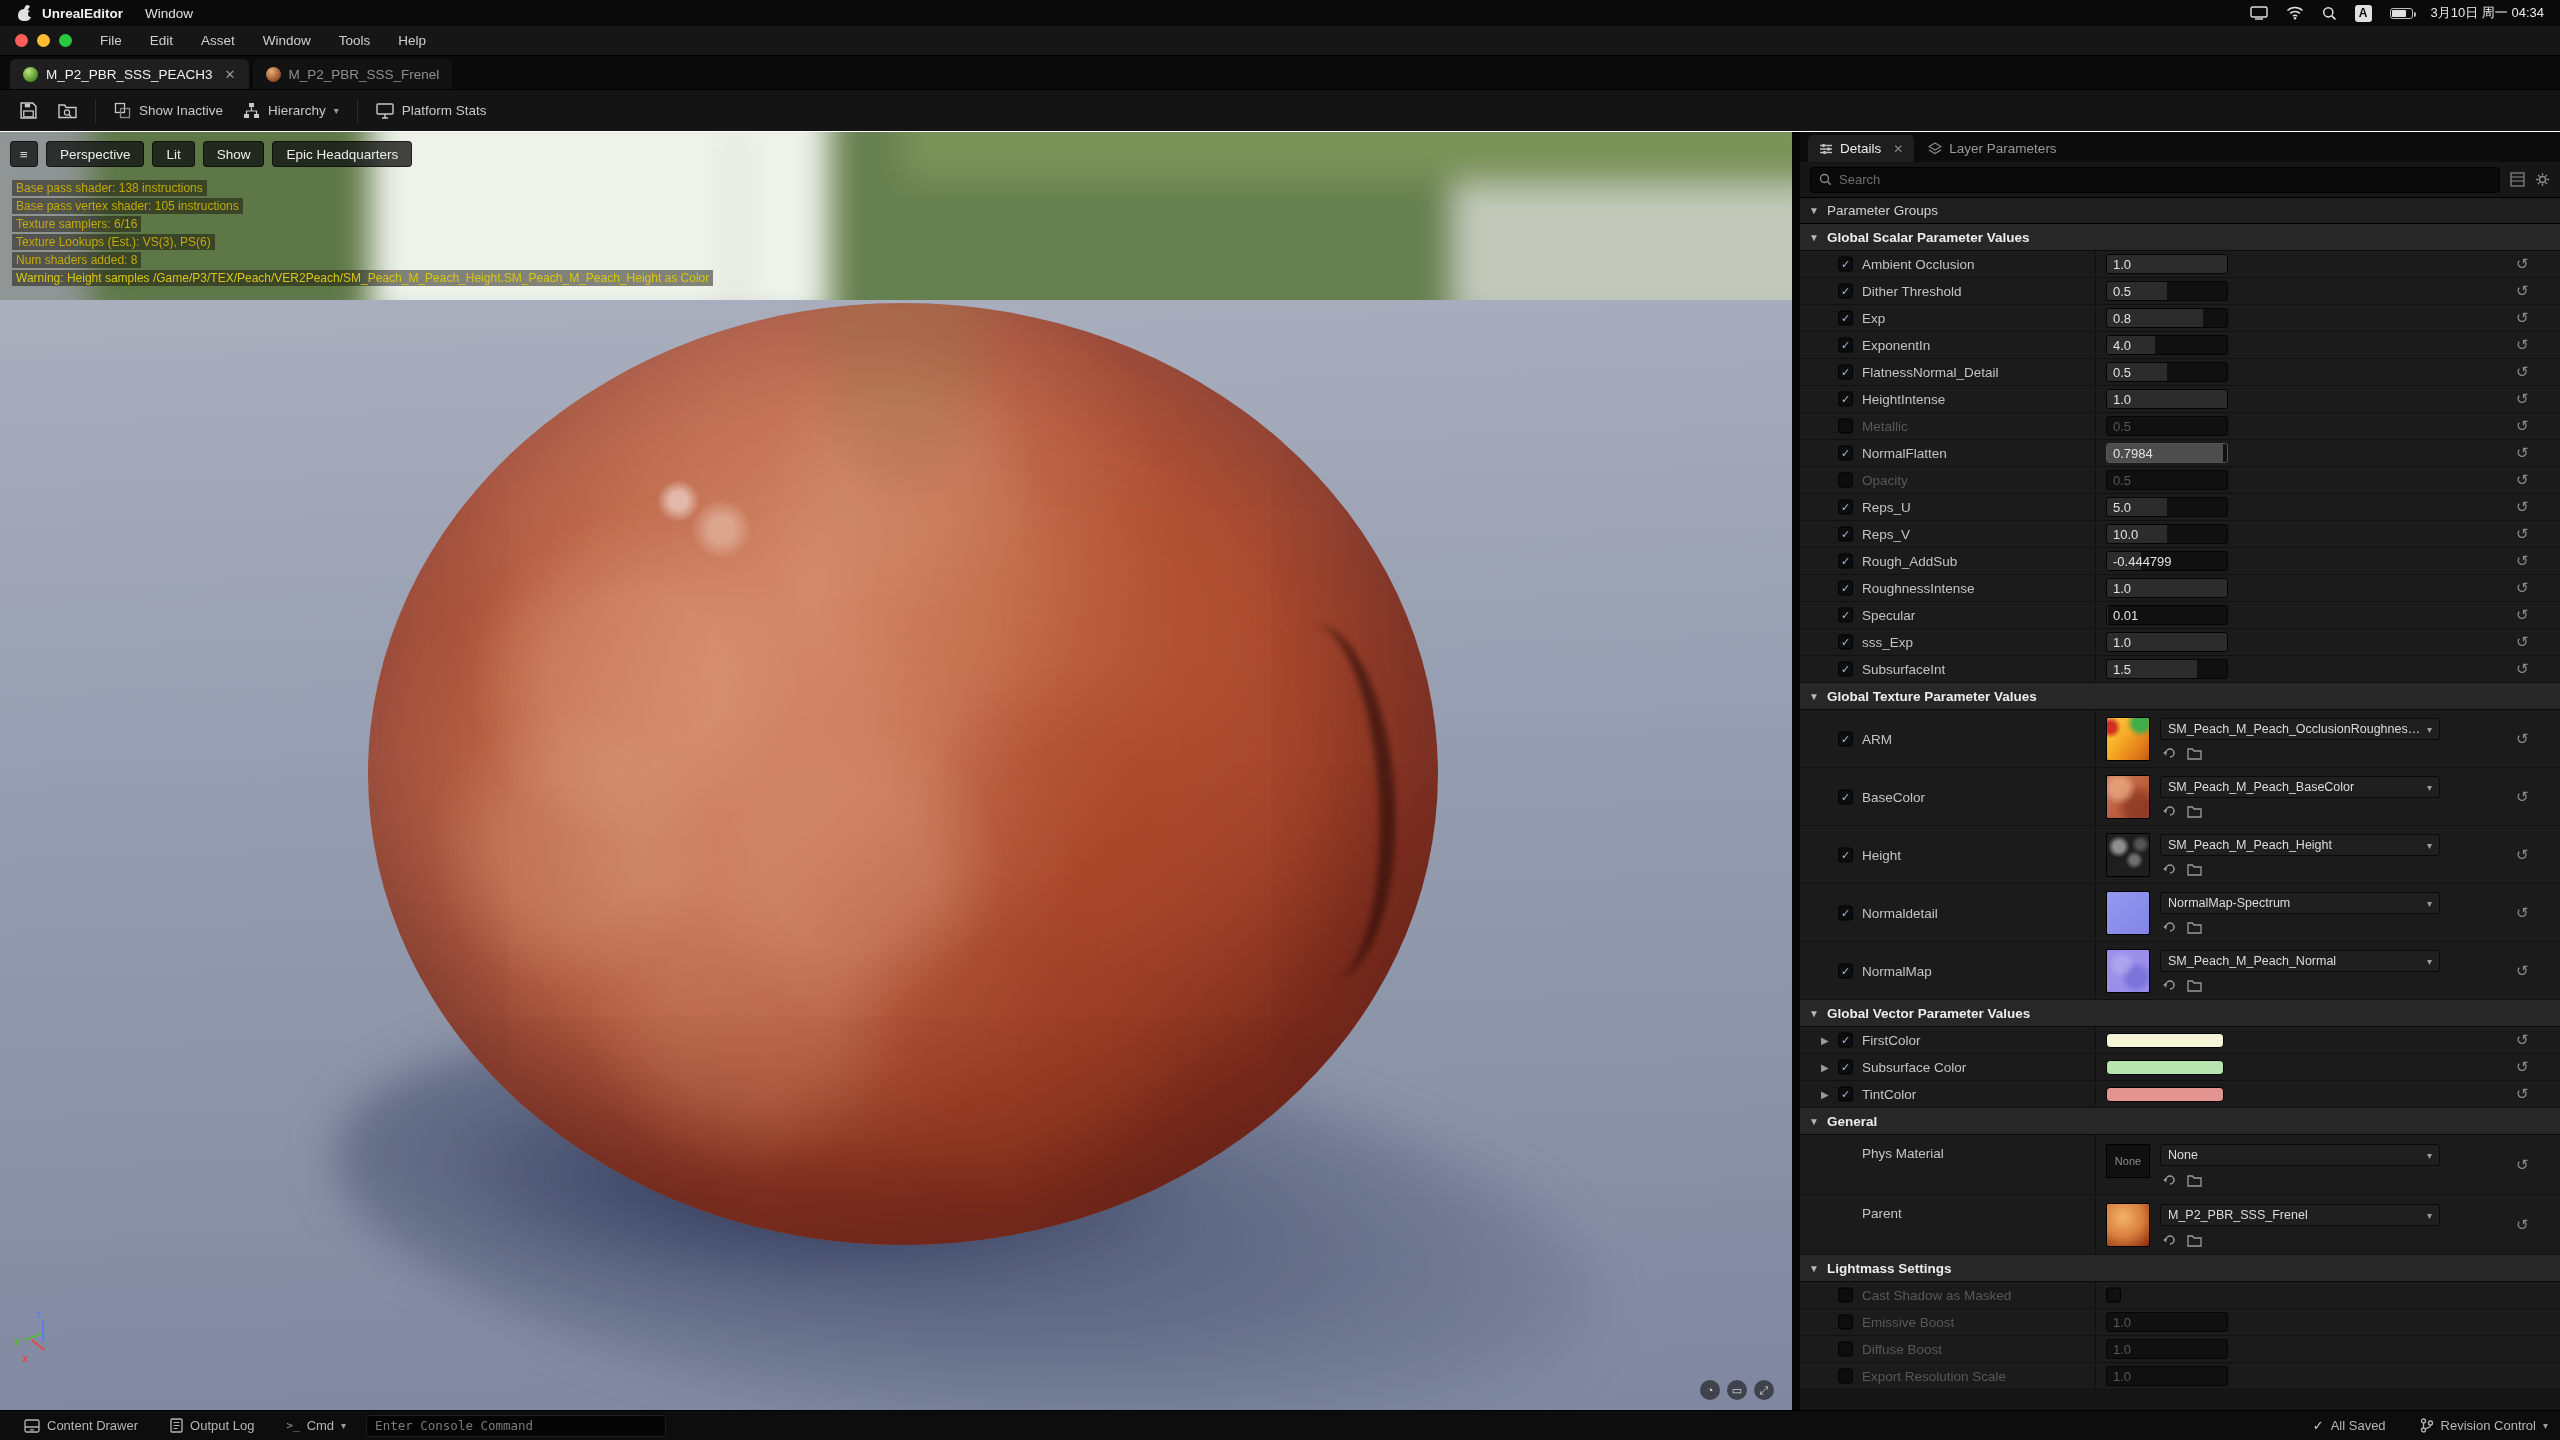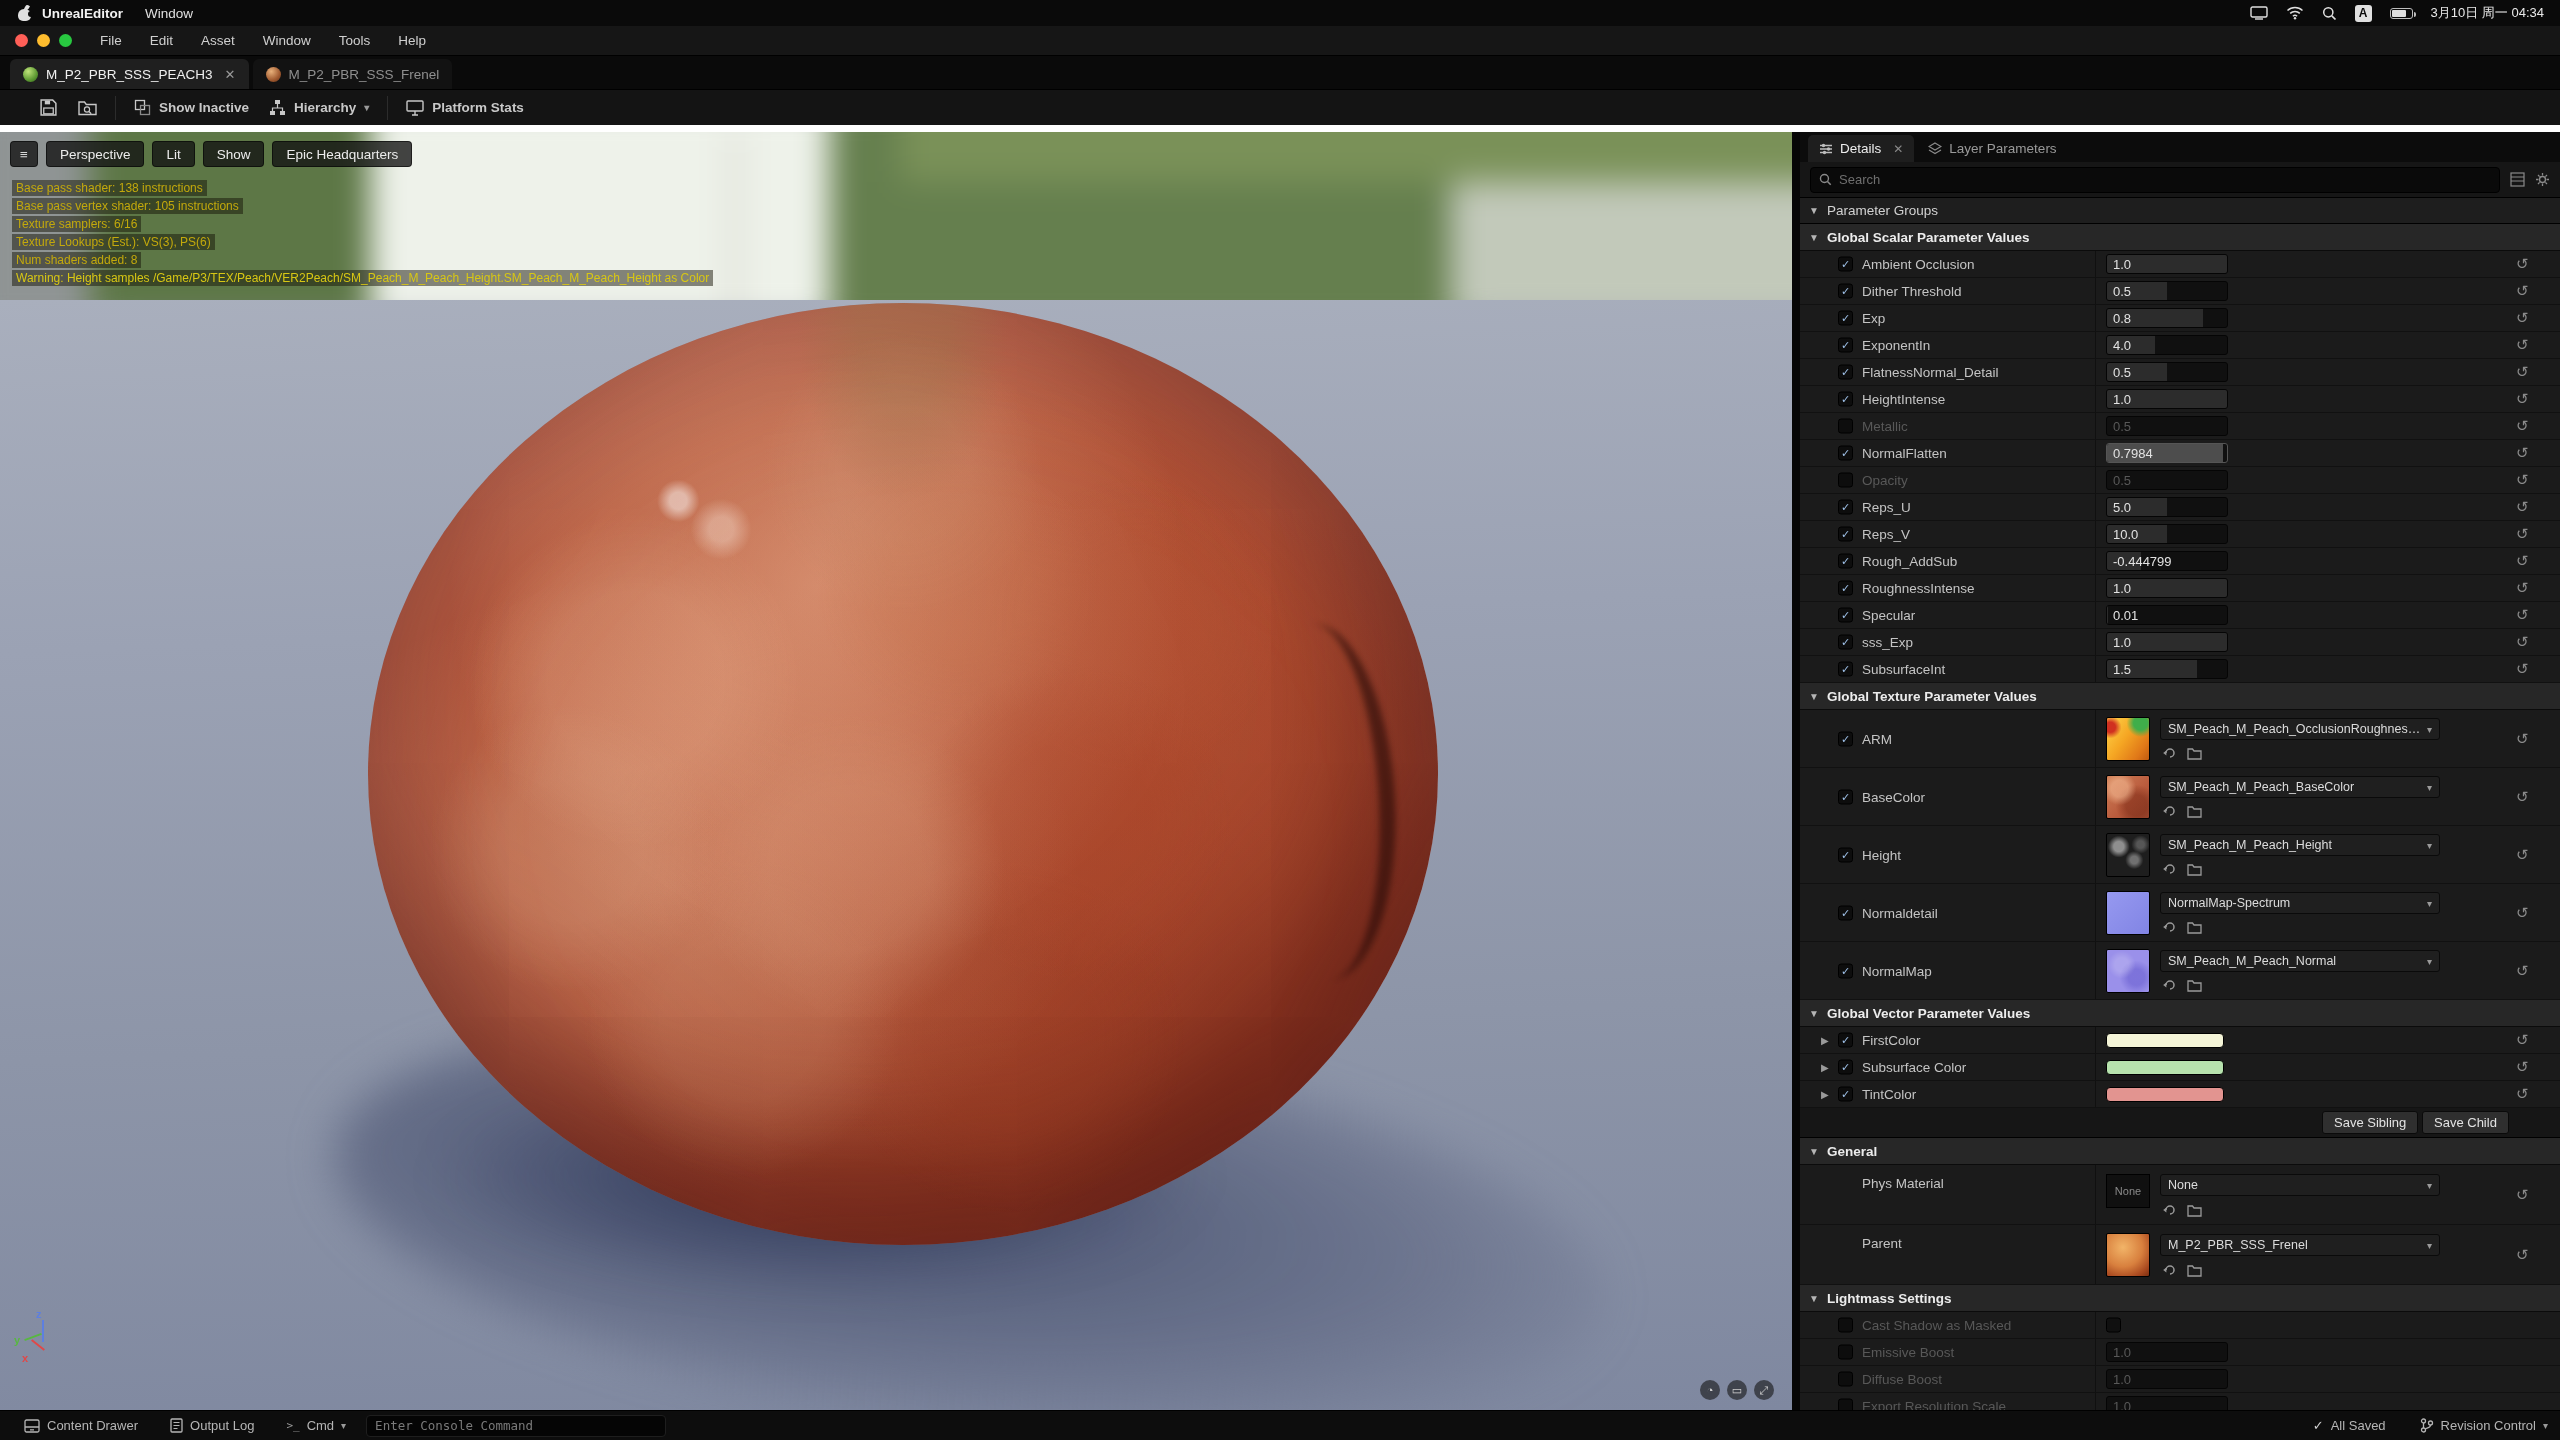--- a/index.html
+++ b/index.html
@@ -34,21 +34,21 @@
 
 .tabstrip{position:absolute;top:56px;left:0;right:0;height:34px;background:#0a0a0a;border-bottom:1px solid #000;display:flex;align-items:flex-end;padding-left:10px;z-index:48;}
 .atab{height:30px;display:flex;align-items:center;gap:8px;padding:0 13px;background:#121212;color:#8f8f8f;font-size:13.5px;border-radius:6px 6px 0 0;margin-right:4px;}
 .atab.active{background:#1f1f1f;color:#f0f0f0;}
 .tabicon{width:15px;height:15px;border-radius:50%;flex:0 0 auto;}
 .tabicon.peach{background:radial-gradient(circle at 35% 30%,#bfe37a,#5e9a33 60%,#2f6018);}
 .tabicon.frenel{background:radial-gradient(circle at 35% 30%,#e8b07a,#a05a30 60%,#5e2f14);}
 .tabclose{color:#9a9a9a;font-size:13px;margin-left:4px;}
 
 
-.toolbar{position:absolute;top:90px;left:0;right:0;height:42px;background:#141414;border-bottom:7px solid #ffffff;display:flex;align-items:center;padding:0 29px;z-index:47;font-weight:bold;}
+.toolbar{position:absolute;top:90px;left:0;right:0;height:42px;background:#141414;border-bottom:1px solid #ffffff;display:flex;align-items:center;padding:0 9px;z-index:47;}
 .tbtn{display:flex;align-items:center;gap:8px;padding:6px 10px;color:#c8c8c8;font-size:13.5px;border-radius:4px;white-space:nowrap;}
 .tsep{width:1px;height:24px;background:#2c2c2c;margin:0 8px;}
 .chev{color:#9a9a9a;font-size:10px;}
 
 
 .viewport{position:absolute;top:132px;left:0;width:1792px;bottom:30px;background:#8d95a8;overflow:hidden;}
 .backdrop{position:absolute;left:-30px;top:-30px;width:1860px;height:240px;filter:blur(16px);}
 .bb{position:absolute;}
 .floor{position:absolute;left:0;top:168px;right:0;bottom:0;background:linear-gradient(178deg,#a9afbd 0%,#9ba2b4 30%,#8d95a8 65%,#7f88a0 100%);}
 .plane-edge{position:absolute;left:1285px;top:540px;width:100px;height:330px;border-radius:50%;background:#262833;}
@@ -668,24 +668,20 @@
         </div>
         <div class="vrow">
           <span class="exp">▶</span>
           <span class="chk">✓</span>
           <span class="plabel">TintColor</span>
           <div class="swatch" style="background: rgb(226, 148, 144);"></div>
           <span class="reset">↺</span>
         </div>
       </div>
 
-    <div class="saverow">
-      <span class="sbtn sib">Save Sibling</span>
-      <span class="sbtn child">Save Child</span>
-    </div>
 
     <div class="cathdr">
       <span class="tri">▼</span>
       <span>General</span>
     </div>
 
     <div class="grow">
       <span class="plabel">Phys Material</span>
       <span class="nonebox">None</span>
       <div class="tdrop">

